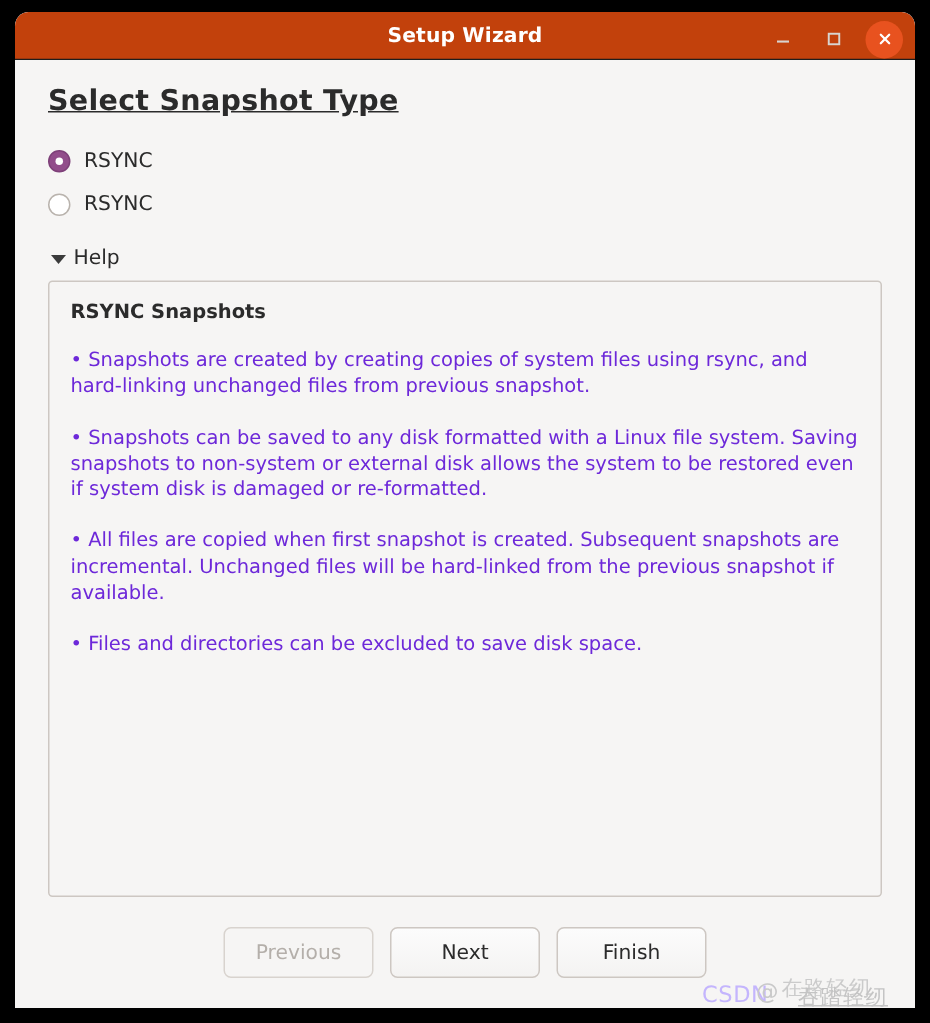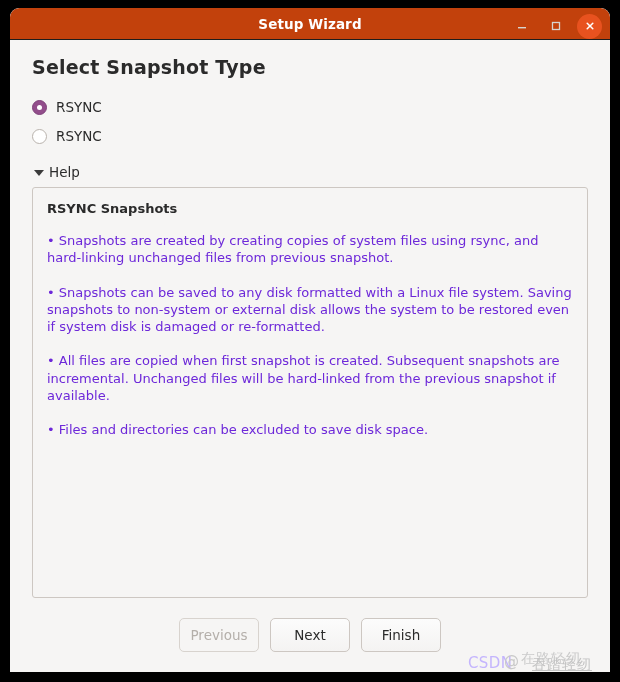--- a/index.html
+++ b/index.html
@@ -91,20 +91,21 @@
     background: #f6f5f4;
   }
 
   .page-title {
     margin: 0;
     padding-top: 16px;
     font-size: 19px;
     font-weight: bold;
     color: #2b2b2b;
     letter-spacing: 0.2px;
+    text-decoration: underline;
   }
 
   
   .radio-group {
     margin-top: 17px;
   }
   .radio-row {
     display: flex;
     align-items: center;
     gap: 9px;
@@ -191,21 +192,21 @@
   }
 
   
   .footer {
     margin-top: 20px;
     display: flex;
     justify-content: center;
     gap: 11px;
   }
   .btn {
-    width: 80px;
+    width: 100px;
     height: 34px;
     border-radius: 5px;
     border: 1px solid #cdc7c2;
     background: linear-gradient(#fcfcfc, #f4f3f2);
     font-size: 13.5px;
     color: #2b2b2b;
     font-family: "DejaVu Sans", "Liberation Sans", sans-serif;
     cursor: pointer;
     padding: 0;
   }

